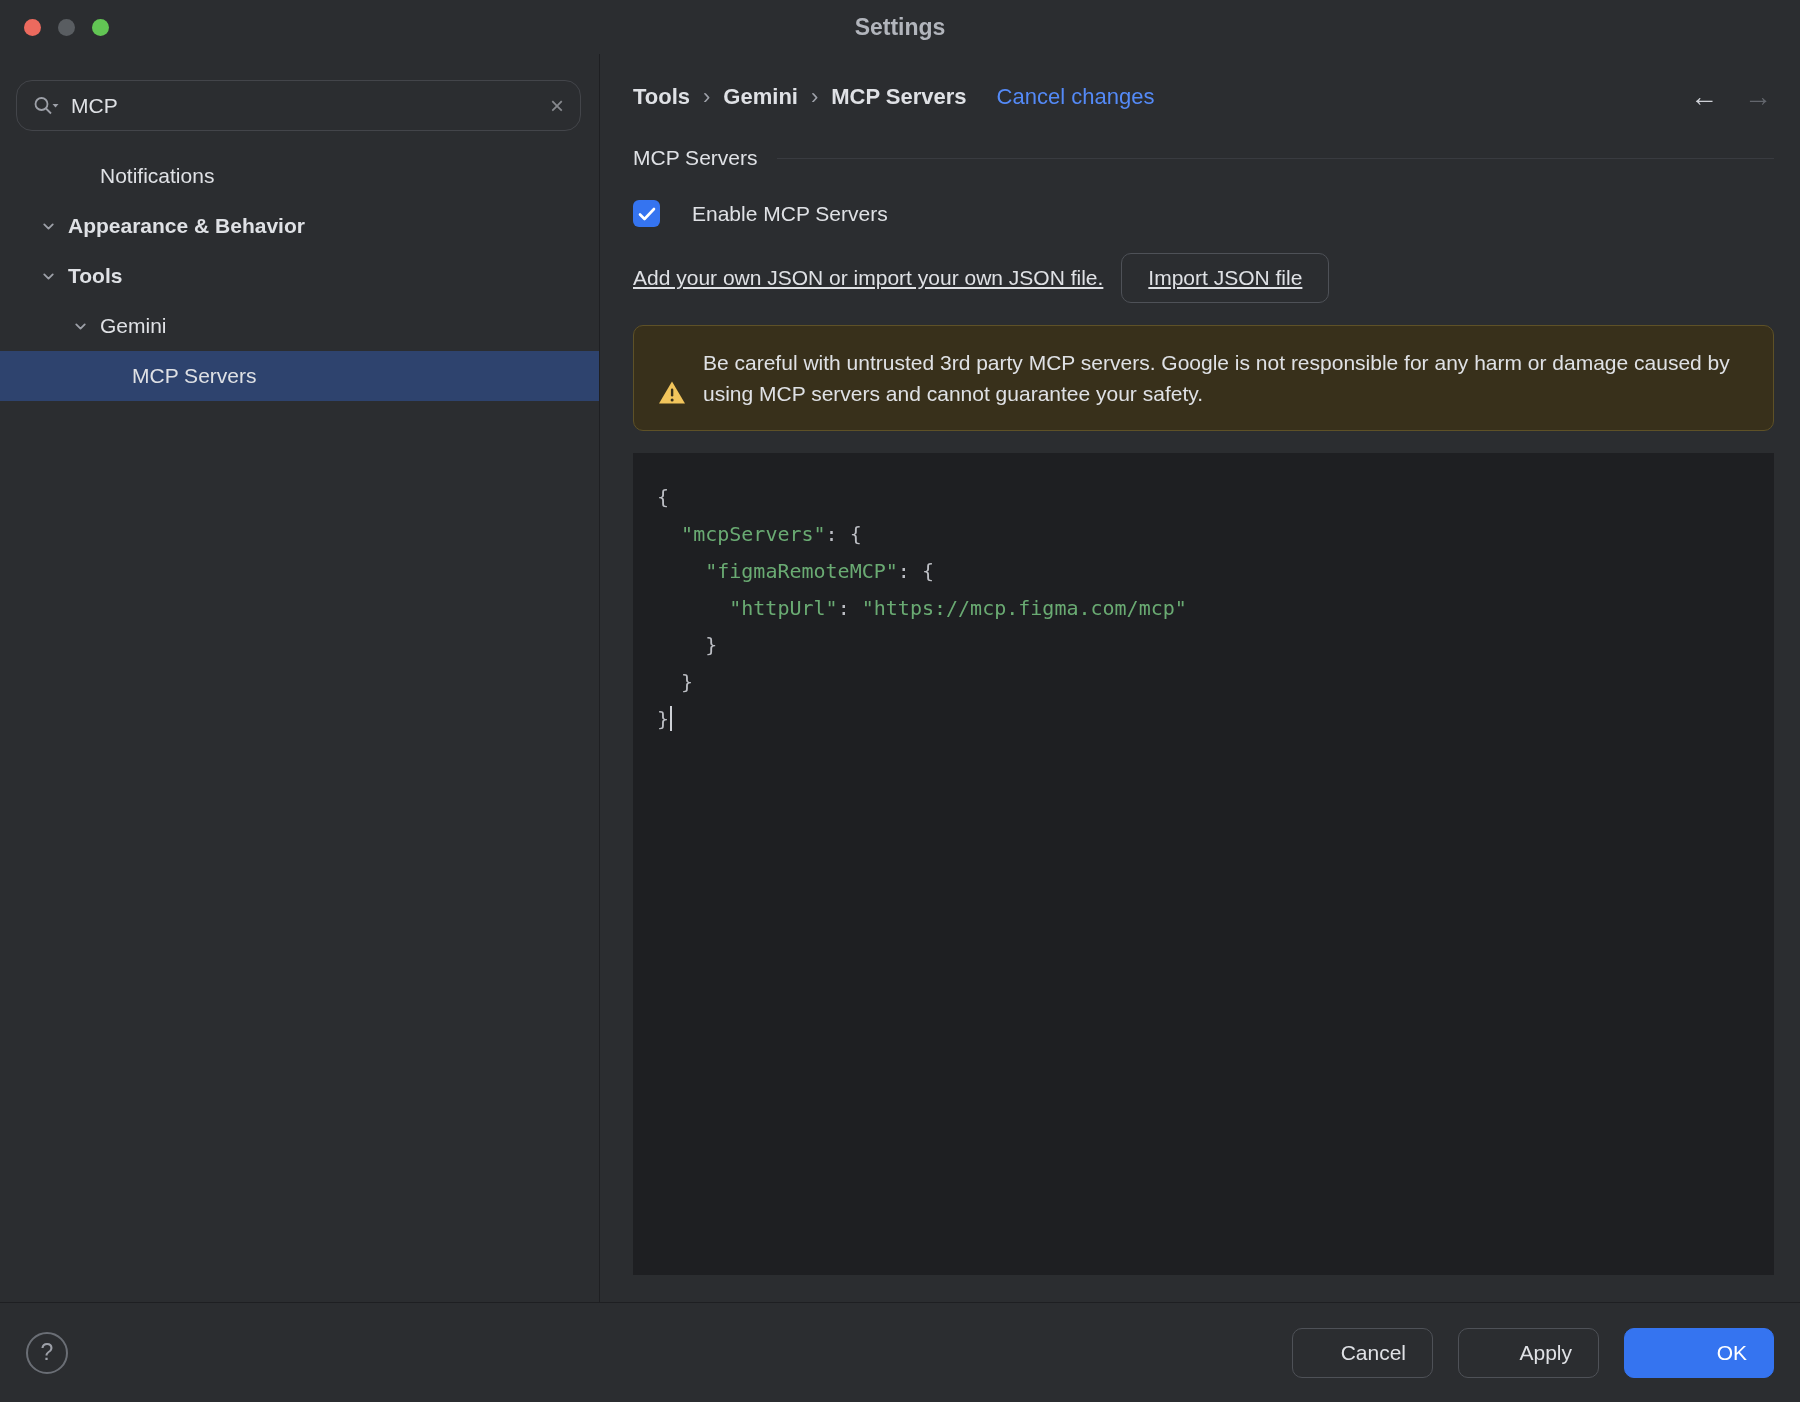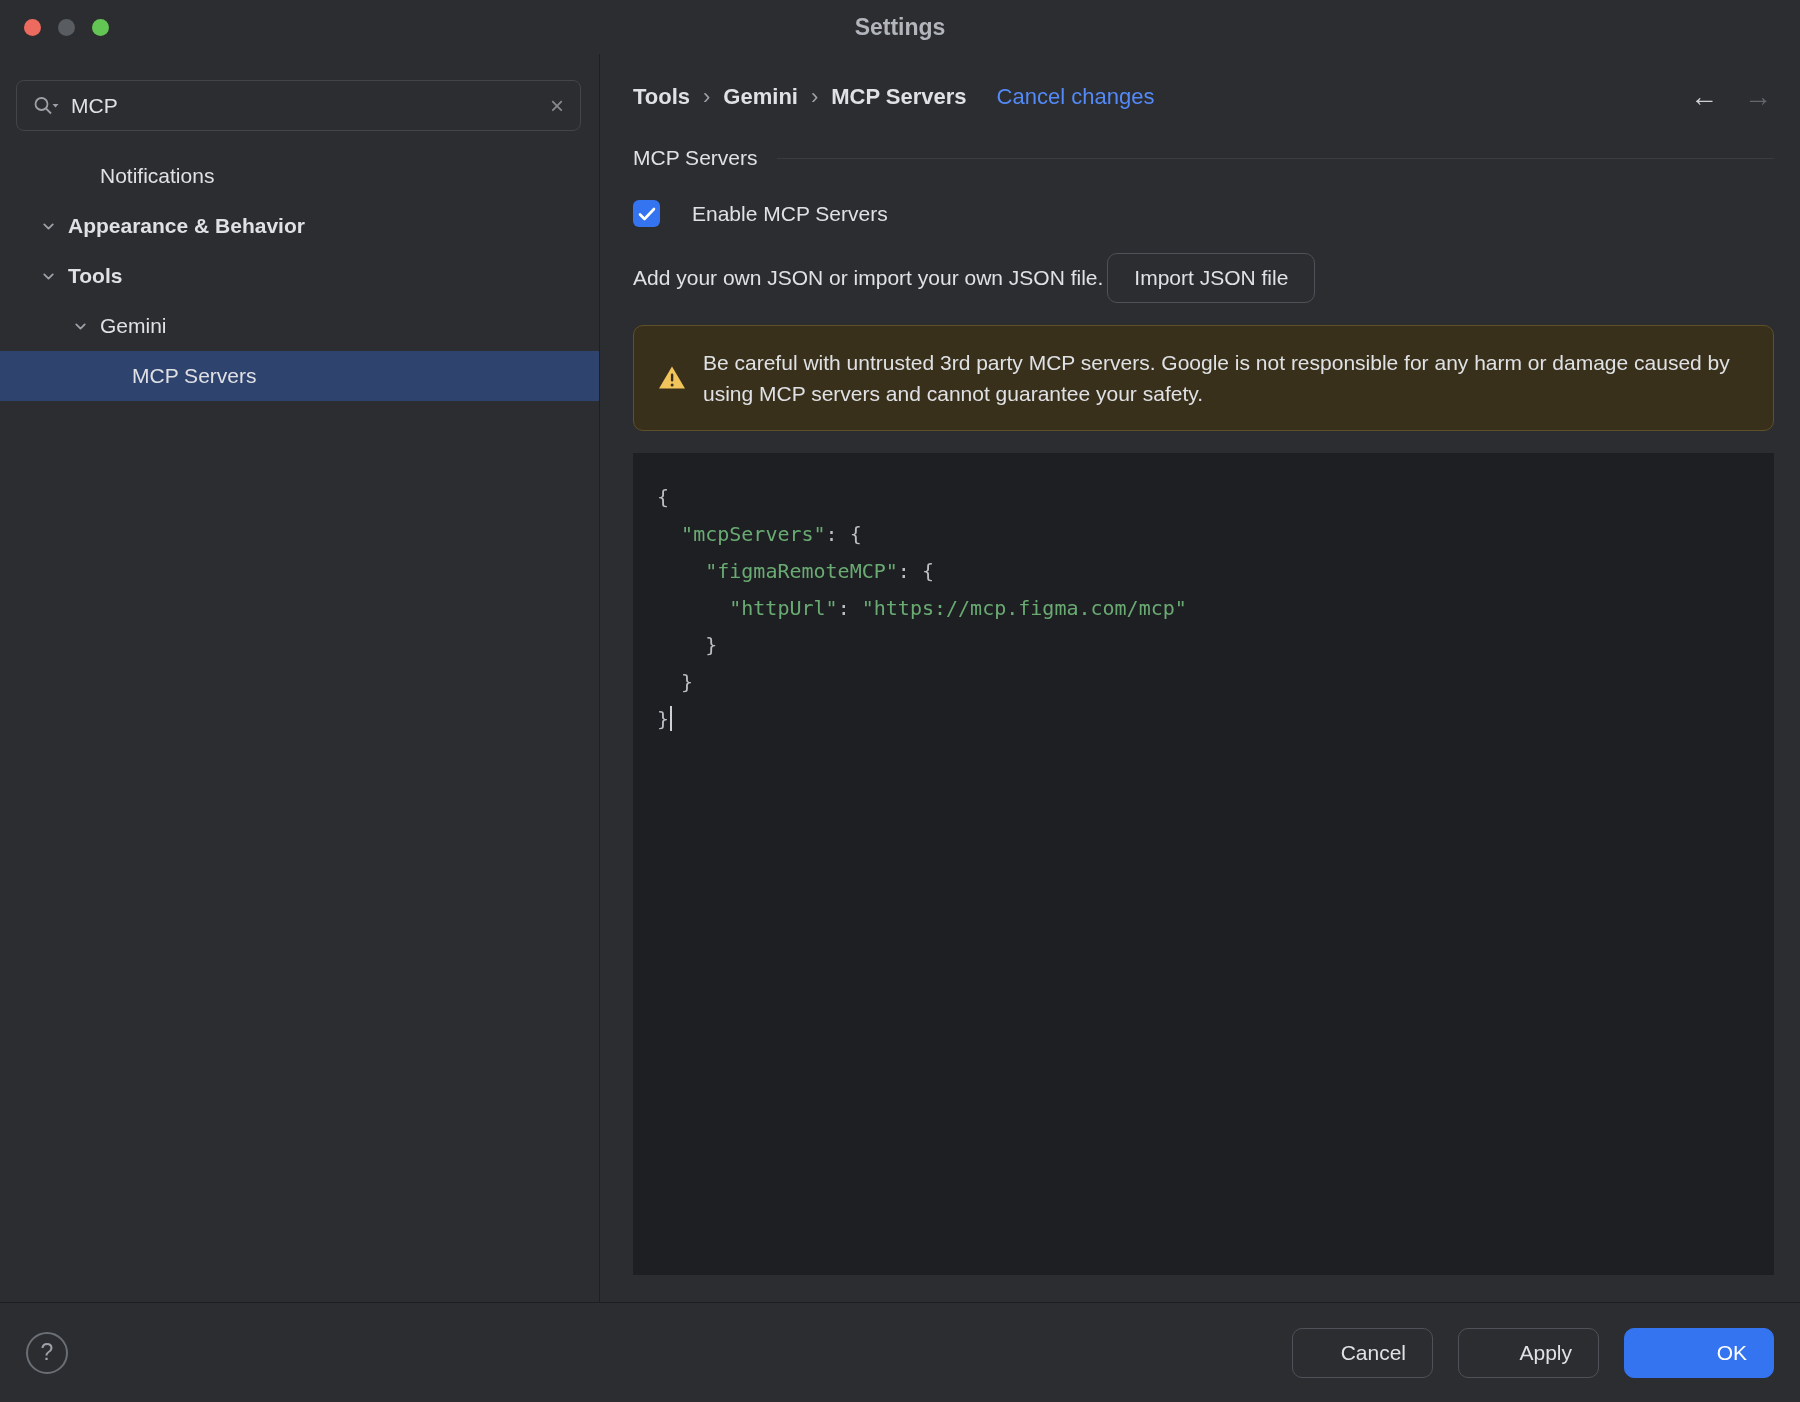--- a/index.html
+++ b/index.html
@@ -27,21 +27,21 @@
   .tl.gray{background:#595d61;}
   .tl.green{background:#62c554;}
   .win-title{font-size:23px;font-weight:700;color:#b2b5bc;}
 
   
   .content{flex:1 1 auto;display:flex;min-height:0;}
   .sidebar{width:600px;flex:0 0 600px;border-right:1px solid var(--divider);display:flex;flex-direction:column;}
   .mainpanel{flex:1 1 auto;display:flex;flex-direction:column;padding:0 26px 0 33px;min-width:0;position:relative;}
 
   
-  .searchbox{margin:26px 18px 20px 16px;height:51px;border:1px solid #43454a;border-radius:8px;display:flex;align-items:center;padding:0 16px;gap:12px;}
+  .searchbox{margin:26px 18px 20px 16px;height:51px;border:1px solid #43454a;border-radius:16px;display:flex;align-items:center;padding:0 16px;gap:12px;}
   .searchbox input{flex:1;background:transparent;border:none;outline:none;color:var(--text);font-size:21px;font-family:"Liberation Sans",sans-serif;}
   .search-icon{display:flex;align-items:center;}
   .clear-x{font-size:24px;color:#87898e;cursor:default;line-height:1;}
 
   
   .tree{display:flex;flex-direction:column;}
   .tree-row{height:50px;display:flex;align-items:center;font-size:21px;color:var(--text);cursor:default;}
   .tree-row.bold .tree-label{font-weight:700;}
   .tree-row.selected{background:var(--selection);}
   .chev{width:28px;display:inline-flex;align-items:center;}
@@ -61,27 +61,27 @@
   .sectionrow{margin-top:32px;display:flex;align-items:center;gap:20px;}
   .section-title{font-size:21px;color:var(--text);white-space:nowrap;}
   .section-line{flex:1;height:1px;background:var(--line);}
 
   
   .enable-row{margin-top:30px;display:flex;align-items:center;gap:32px;}
   .checkbox{width:27px;height:27px;border-radius:6px;background:var(--accent);display:flex;align-items:center;justify-content:center;}
   .enable-label{font-size:21px;}
 
   
-  .add-row{margin-top:26px;display:flex;align-items:center;gap:4px;}
+  .add-row{margin-top:26px;display:flex;align-items:center;gap:18px;text-decoration:underline;}
   .add-text{font-size:21px;}
   .btn{height:50px;border-radius:10px;border:1px solid var(--border-btn);background:transparent;color:var(--text);font-size:21px;font-family:"Liberation Sans",sans-serif;padding:0 26px;cursor:pointer;}
   .btn.primary{background:var(--accent);border-color:var(--accent);color:#ffffff;}
 
   
-  .warning{margin-top:22px;background:var(--warning-bg);border:1px solid var(--warning-border);border-radius:10px;padding:21px 24px;display:flex;gap:17px;align-items:center;}
+  .warning{margin-top:22px;background:var(--warning-bg);border:1px solid var(--warning-border);border-radius:10px;padding:21px 24px;display:flex;gap:17px;align-items:flex-end;}
   .warn-icon{flex:0 0 auto;margin-top:3px;}
   .warn-text{font-size:21px;line-height:31px;color:var(--text);}
 
   
   .editor{margin-top:22px;margin-bottom:27px;flex:1 1 auto;background:var(--editor-bg);padding:26px 24px;overflow:hidden;}
   .code-line{white-space:pre;font-family:"DejaVu Sans Mono",monospace;font-size:20px;line-height:37px;}
   .tok-p{color:#bcbec4;}
   .tok-k{color:var(--key-green);}
   .tok-s{color:var(--str-green);}
   .caret{display:inline-block;width:2px;height:25px;background:#ced0d6;vertical-align:-5px;margin-left:1px;}

